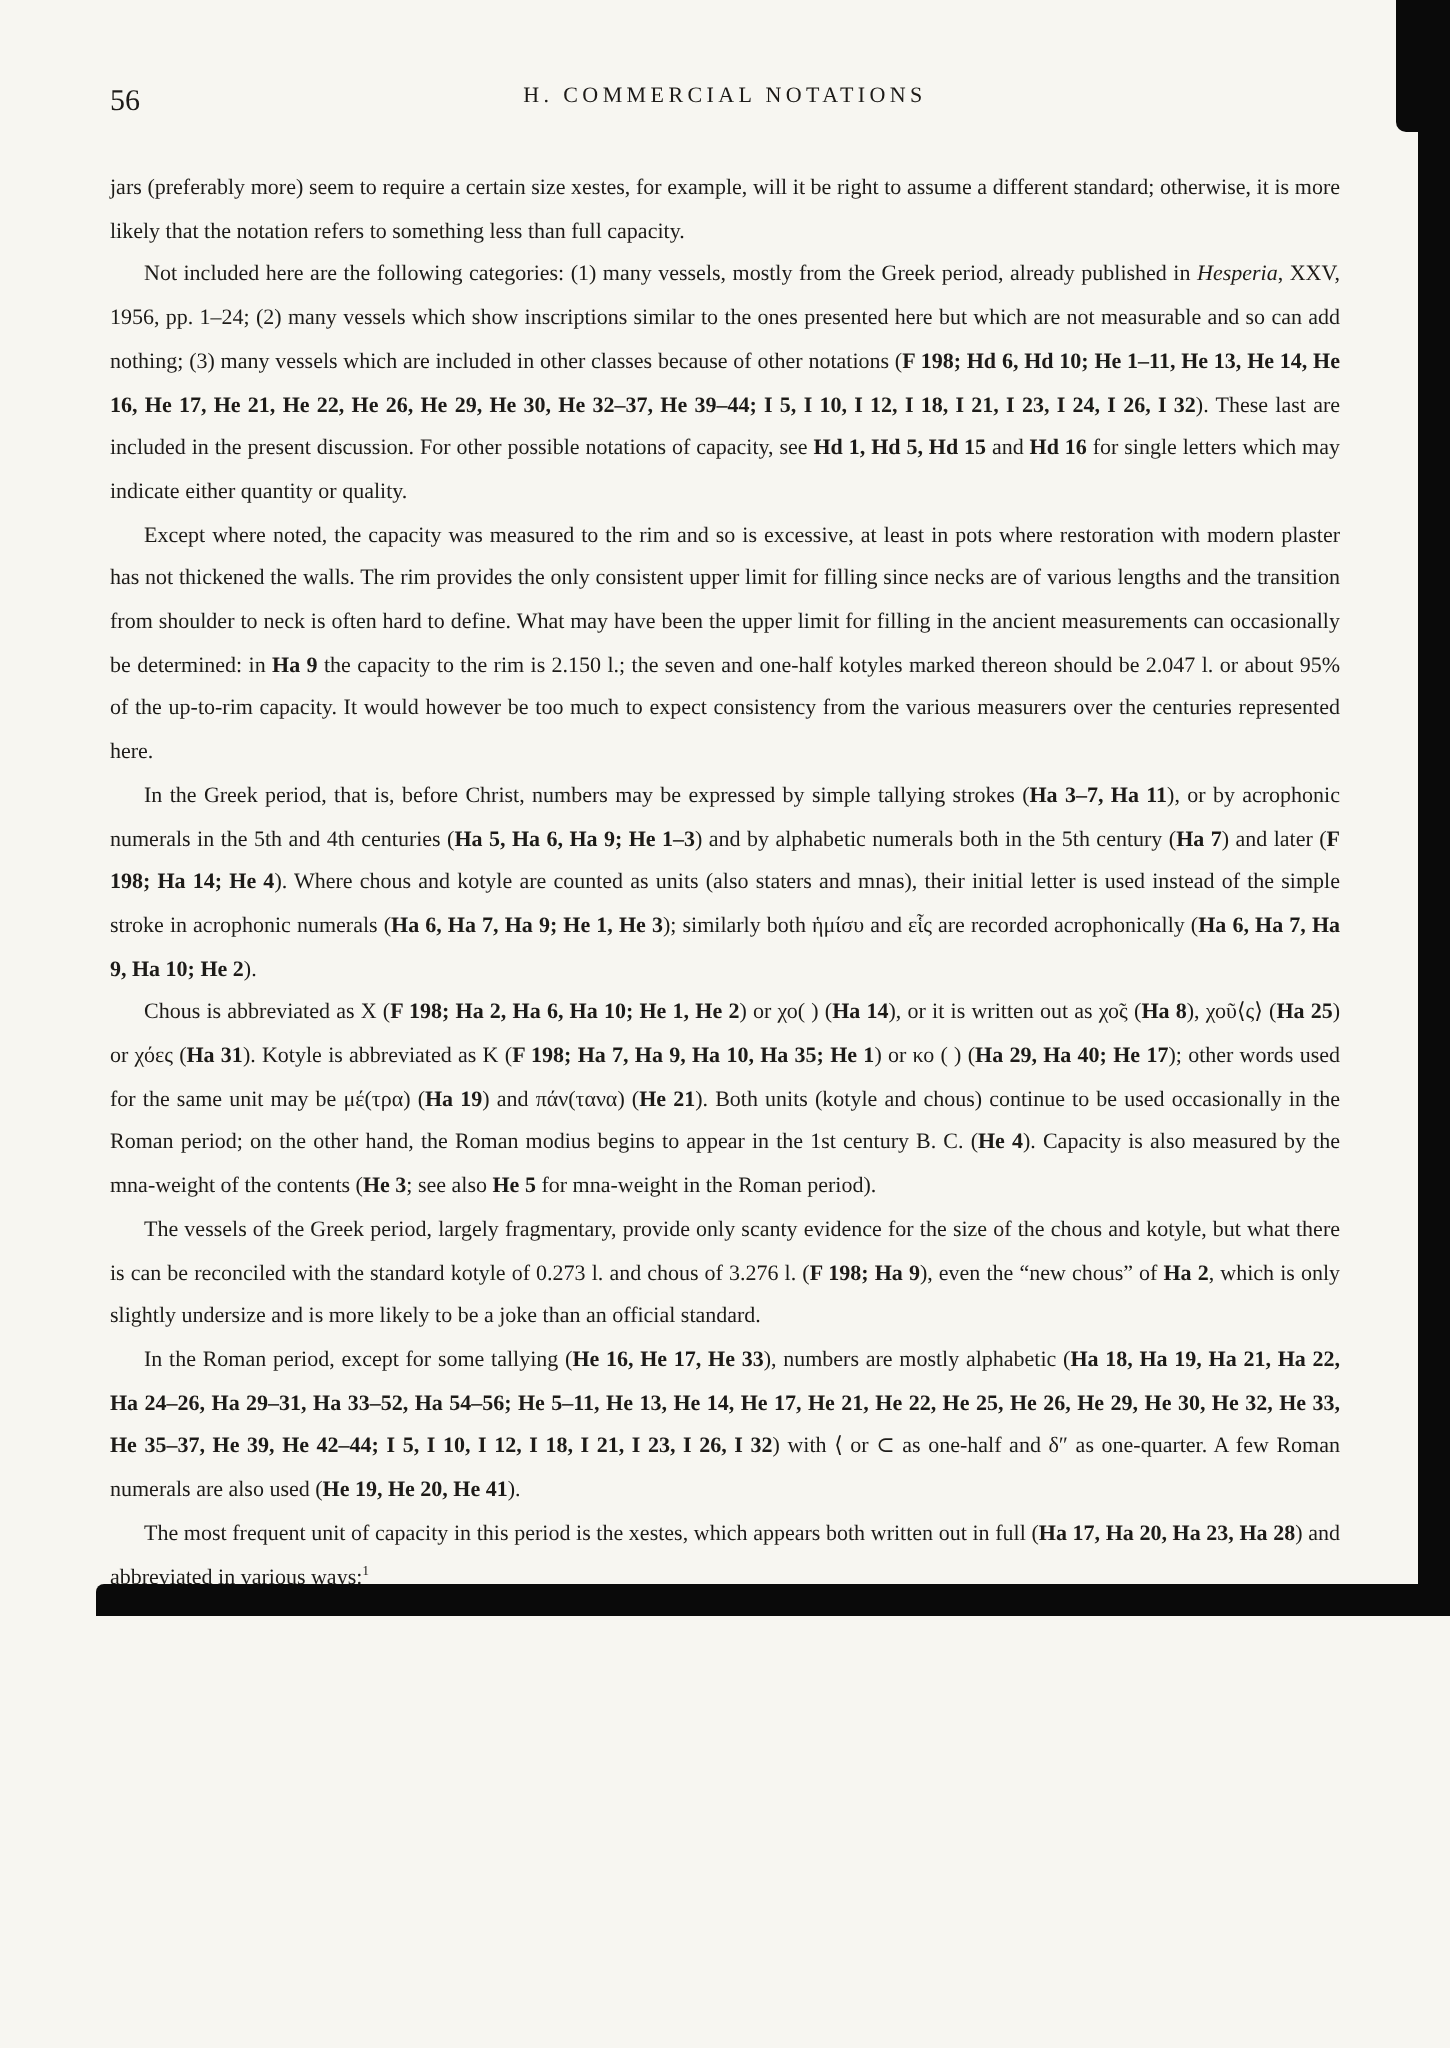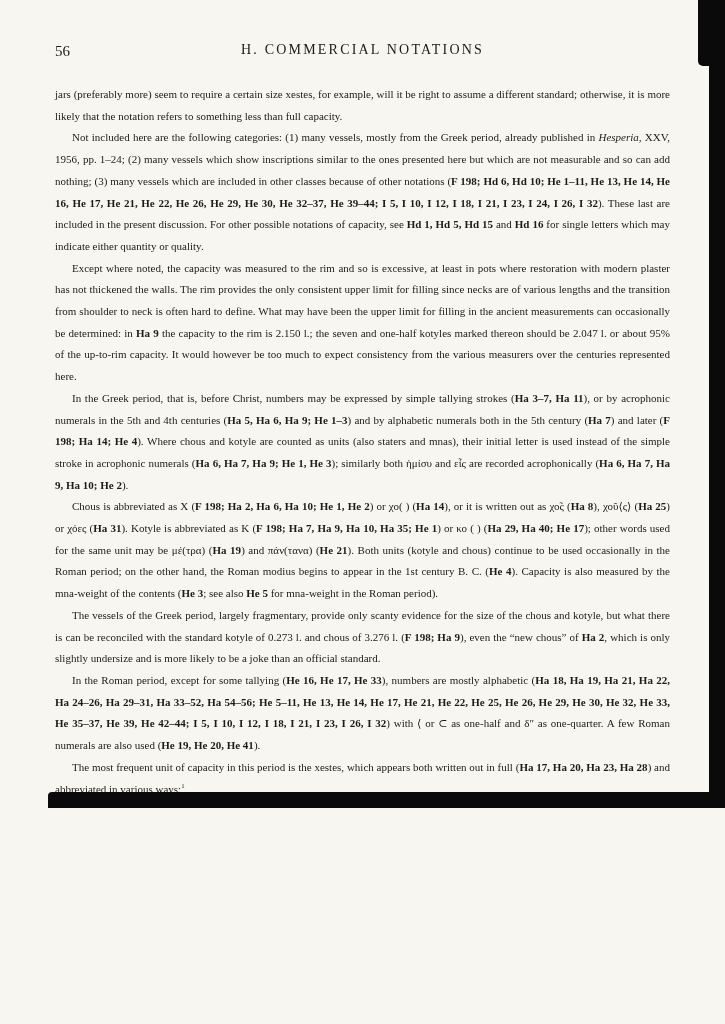--- a/index.html
+++ b/index.html
@@ -9,21 +9,21 @@
     font-family:"Liberation Serif","DejaVu Serif",serif;
   }
   .page{
     position:relative;width:725px;height:808px;overflow:hidden;
     background:var(--page-bg,#f7f6f1);
     color:var(--text-color,#1d1b18);
   }
   .content{position:absolute;left:55px;top:42px;width:615px;}
   .page-header{position:relative;height:22px;margin-bottom:20px;}
   .page-number{position:absolute;left:0;top:1px;font-size:15px;}
-  .page-title{display:block;text-align:center;font-size:14px;letter-spacing:2.2px;}
+  .page-title{display:block;text-align:center;font-size:11px;letter-spacing:2.2px;}
   .para{margin:0;font-size:11px;line-height:21.7px;text-align:justify;}
   .para.indent{text-indent:17px;}
   b{font-weight:bold;}
   i{font-style:italic;}
   sup{font-size:0.62em;vertical-align:super;line-height:0;}
   .abbrev-row{margin:3px 0;padding-left:9px;font-size:14.5px;line-height:21px;text-align:right;font-family:Liberation Serif, serif;}
   .sym{font-size:15.5px;margin-right:2px;}
   .edge-right{position:absolute;top:0;right:0;width:16px;height:100%;background:var(--scan-edge,#0a0a0a);}
   .edge-right-top{position:absolute;top:0;right:0;width:27px;height:66px;background:var(--scan-edge,#0a0a0a);border-radius:0 0 0 5px;}
   .edge-bottom{position:absolute;left:48px;right:0;bottom:0;height:16px;background:var(--scan-edge,#0a0a0a);border-radius:4px 0 0 0;}

